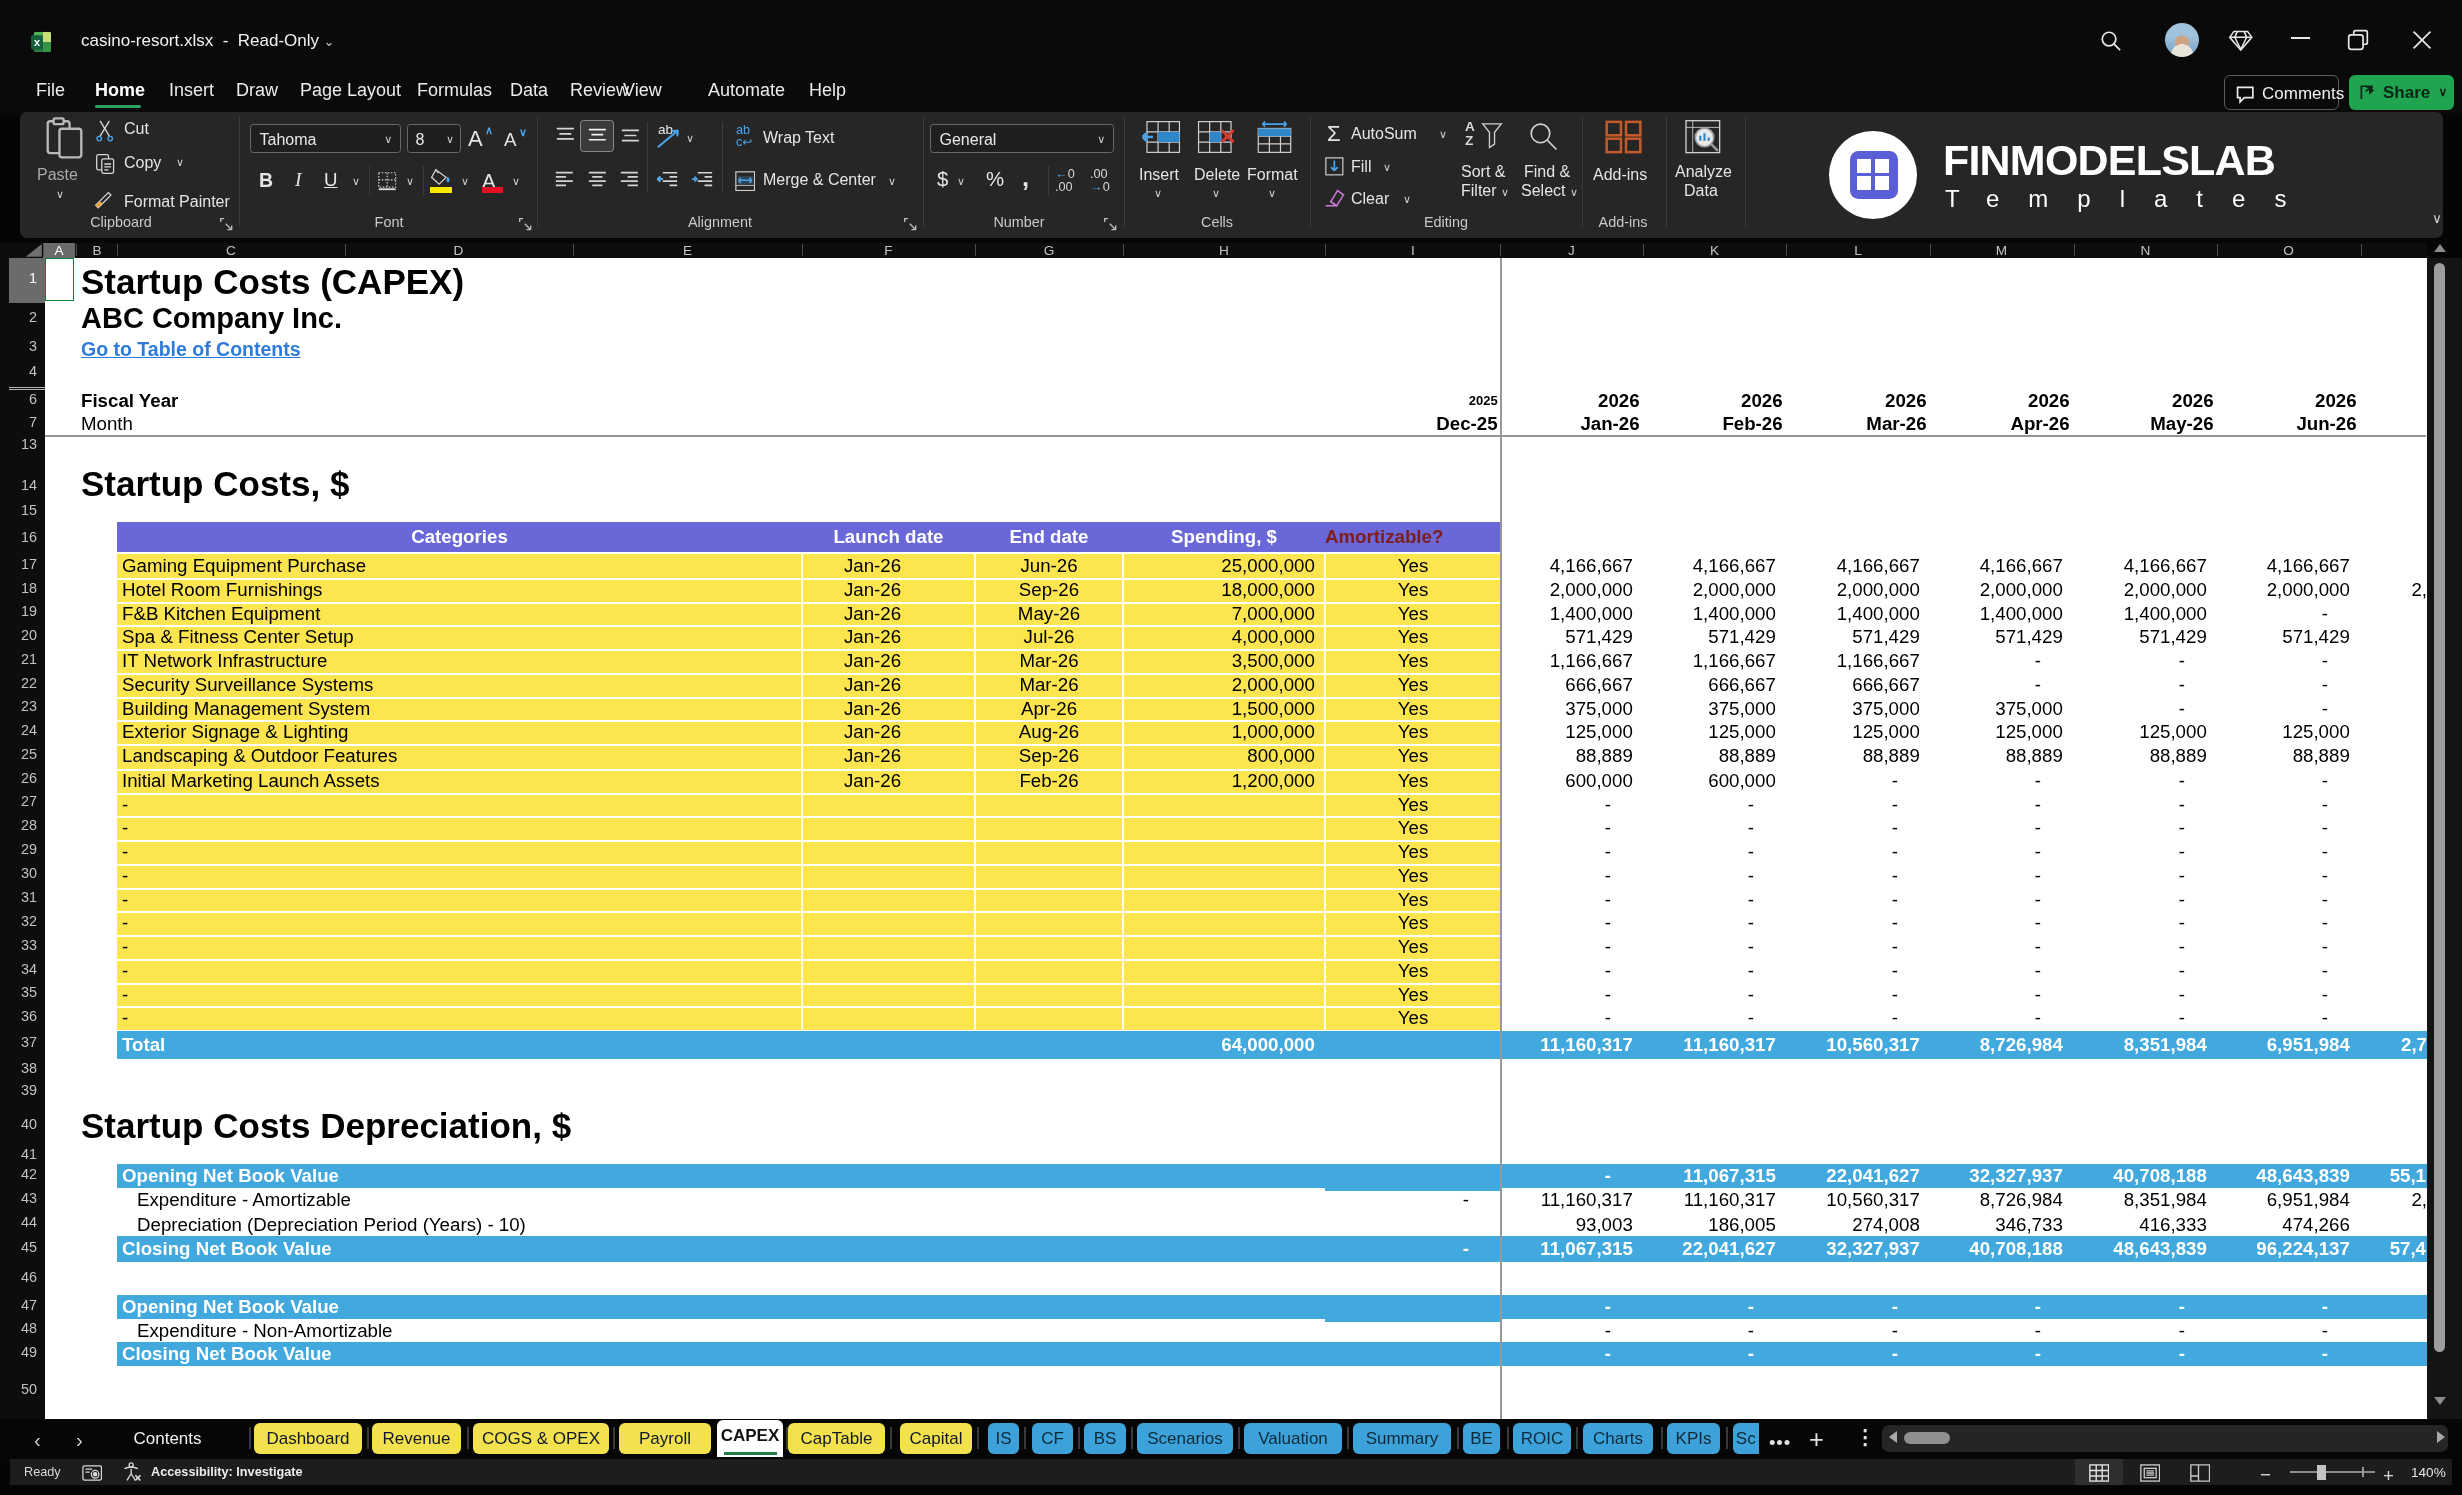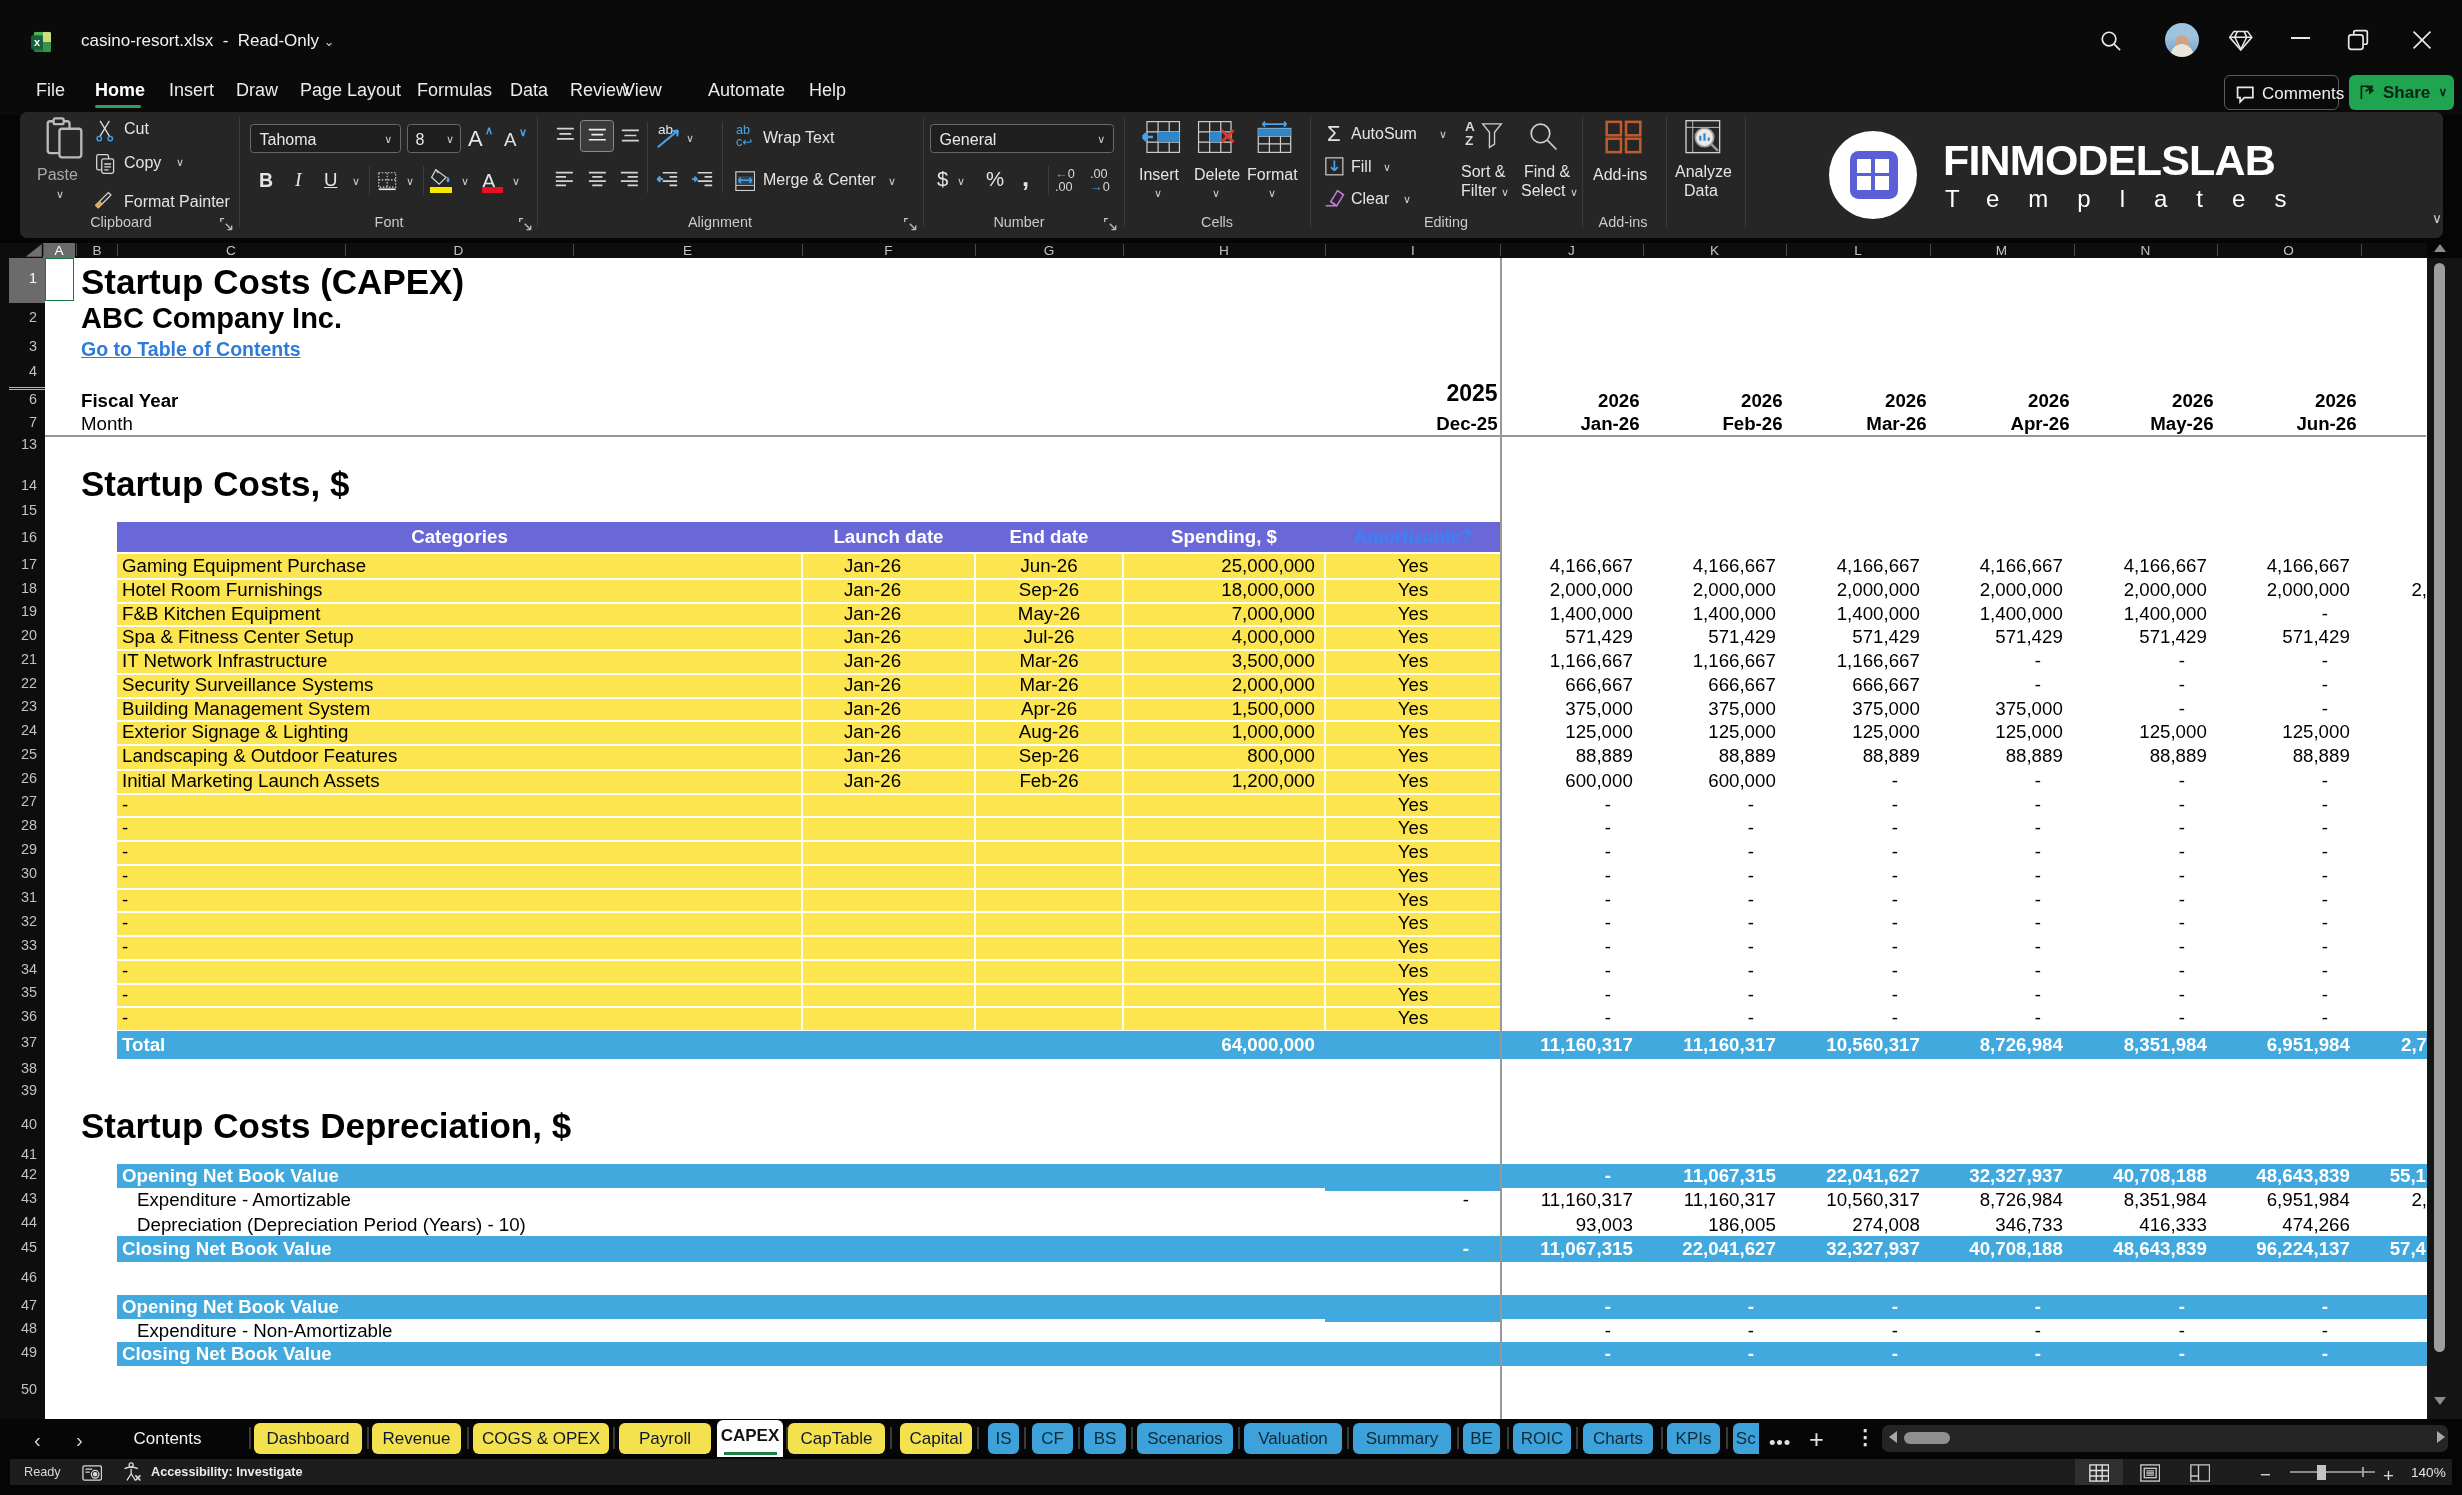--- a/index.html
+++ b/index.html
@@ -441,21 +441,21 @@
 
   <div id="sheet">
       <div style="position:absolute;left:-45px;top:-258px;width:2462px;height:1495px">
 
     <div class="t" style="left:81px;top:260px;height:44px;line-height:44px;font-size:35px;font-weight:bold">Startup Costs (CAPEX)</div>
     <div class="t" style="left:81px;top:301px;height:35px;line-height:35px;font-size:29px;font-weight:bold">ABC Company Inc.</div>
     <div class="t" style="left:81px;top:338px;height:23px;line-height:23px;font-size:19.5px;font-weight:bold;color:#2e7bd9;text-decoration:underline">Go to Table of Contents</div>
 
     <div class="t" style="left:81px;top:389px;height:24px;line-height:24px;font-size:18.7px;font-weight:bold">Fiscal Year</div>
     <div class="t" style="left:81px;top:413px;height:22px;line-height:22px;font-size:18.7px;font-weight:normal">Month</div>
-    <div class="t hdr" style="left:1325px;width:176px;top:381px;height:24px;line-height:24px;font-size:23px">2025</div>
+    <div class="t hdr" style="left:1325px;width:176px;top:389px;height:24px;line-height:24px;font-size:13px">2025</div>
     <div class="t hdr" style="left:1325px;width:176px;top:413px;height:22px;line-height:22px;font-size:18.7px">Dec-25</div>
     <div class="t hdr cJ" style="top:389px;height:24px;line-height:24px;font-size:18.7px">2026</div>
     <div class="t hdr cK" style="top:389px;height:24px;line-height:24px;font-size:18.7px">2026</div>
     <div class="t hdr cL" style="top:389px;height:24px;line-height:24px;font-size:18.7px">2026</div>
     <div class="t hdr cM" style="top:389px;height:24px;line-height:24px;font-size:18.7px">2026</div>
     <div class="t hdr cN" style="top:389px;height:24px;line-height:24px;font-size:18.7px">2026</div>
     <div class="t hdr cO" style="top:389px;height:24px;line-height:24px;font-size:18.7px">2026</div>
     <div class="t hdr cJ" style="top:413px;height:22px;line-height:22px;font-size:18.7px">Jan-26</div>
     <div class="t hdr cK" style="top:413px;height:22px;line-height:22px;font-size:18.7px">Feb-26</div>
     <div class="t hdr cL" style="top:413px;height:22px;line-height:22px;font-size:18.7px">Mar-26</div>
@@ -463,21 +463,21 @@
     <div class="t hdr cN" style="top:413px;height:22px;line-height:22px;font-size:18.7px">May-26</div>
     <div class="t hdr cO" style="top:413px;height:22px;line-height:22px;font-size:18.7px">Jun-26</div>
 
     <div class="t" style="left:81px;top:461px;height:46px;line-height:46px;font-size:35px;font-weight:bold">Startup Costs, $</div>
 
     <div class="abs" style="left:117px;top:522px;width:1383px;height:30px;background:#6a68d8"></div>
     <div class="t" style="left:117px;width:685px;top:522px;height:30px;line-height:30px;font-size:18.7px;font-weight:bold;color:#fff;text-align:center">Categories</div>
     <div class="t cF" style="top:522px;height:30px;line-height:30px;font-size:18.7px;font-weight:bold;color:#fff;text-align:center">Launch date</div>
     <div class="t cG" style="top:522px;height:30px;line-height:30px;font-size:18.7px;font-weight:bold;color:#fff;text-align:center">End date</div>
     <div class="t cH" style="top:522px;height:30px;line-height:30px;font-size:18.7px;font-weight:bold;color:#fff;text-align:center">Spending, $</div>
-    <div class="t cI" style="top:522px;height:30px;line-height:30px;font-size:18.7px;font-weight:bold;color:#3b82f6;text-align:center">Amortizable?</div>
+    <div class="t cI" style="top:522px;height:30px;line-height:30px;font-size:18.7px;font-weight:bold;color:#7f1d1d;">Amortizable?</div>
 
     <div class="abs" style="left:117px;top:554px;width:1383px;height:476px;background:#fce54f"></div>
 
     <div class="vline" style="left:801px;top:554px;height:476px"></div>
     <div class="vline" style="left:974px;top:554px;height:476px"></div>
     <div class="vline" style="left:1122px;top:554px;height:476px"></div>
     <div class="vline" style="left:1324px;top:554px;height:476px"></div>
 
     <div class="abs" style="left:117px;top:578px;width:1383px;height:1.7px;background:#fff"></div>
     <div class="abs" style="left:117px;top:602px;width:1383px;height:1.7px;background:#fff"></div>

